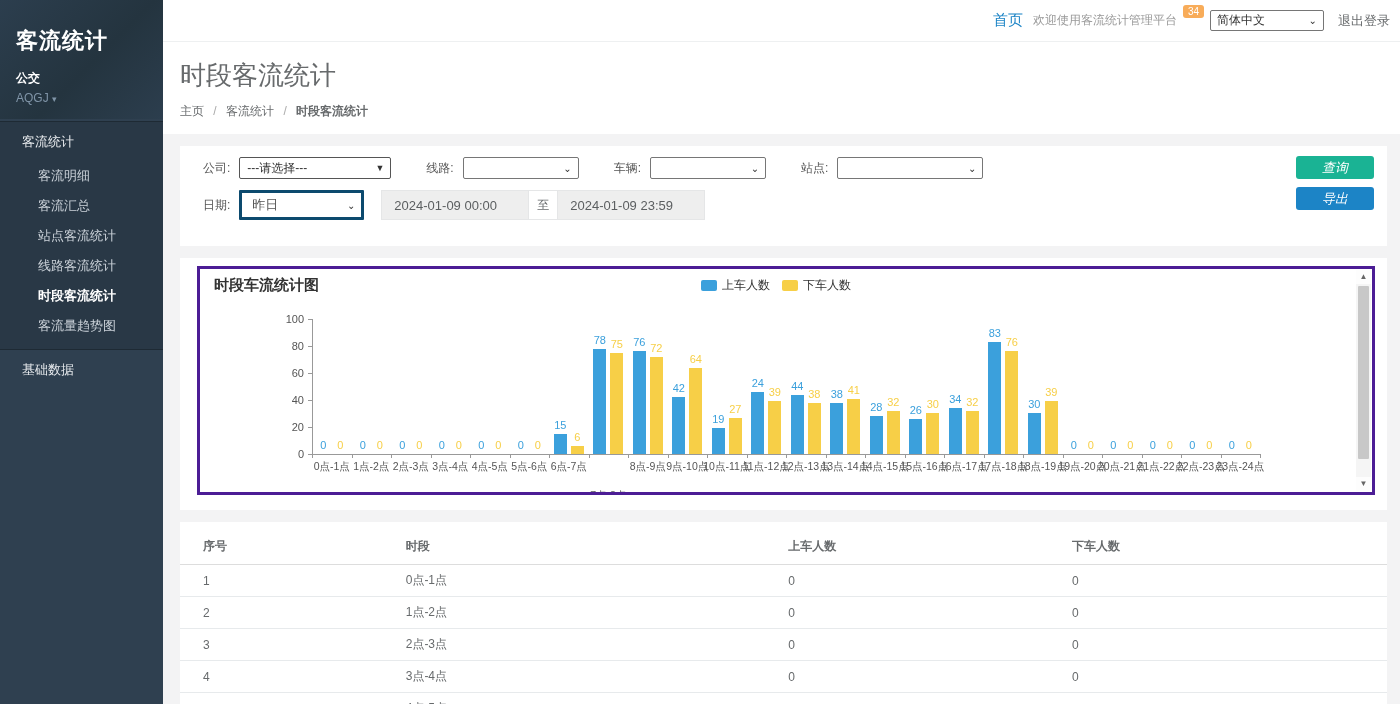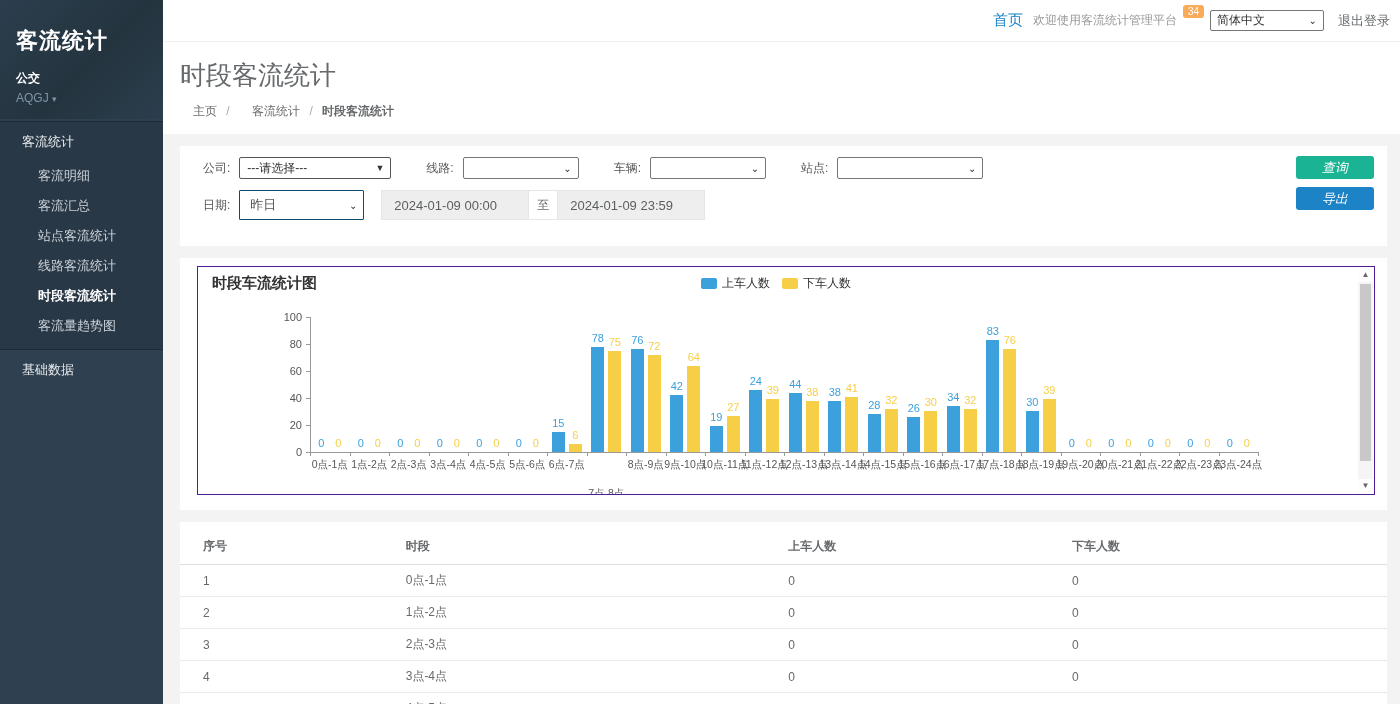--- a/index.html
+++ b/index.html
@@ -32,47 +32,47 @@
   .fselect .chev { position:absolute; right:6px; color:#333; font-size:10px; }
   .lang-select { width:114px; height:21px; padding:0 18px 0 6px; margin-left:6px; }
   .logout { color:#676a6c; font-size:13px; margin-left:14px; margin-right:4px; cursor:pointer; }
 
   
   .page-heading { background:#fff; padding:16px 0 14px 17px; }
   .page-title { color:#676a6c; font-size:26px; font-weight:300; }
   .breadcrumb { margin-top:10px; font-size:12px; color:#676a6c; }
   .breadcrumb .sep { color:#aaa; margin:0 6px; }
   .breadcrumb .current { font-weight:bold; }
-  .breadcrumb a { color:#676a6c; text-decoration:none; cursor:pointer;margin-left:13px; }
+  .breadcrumb a { color:#676a6c; text-decoration:none; cursor:pointer; }
 
   
   .content { padding:12px 13px 0 17px; }
   .panel { background:#fff; }
 
   
   .filter-panel { position:relative; padding:11px 110px 15px 23px; }
   .frow { display:flex; align-items:center; margin-bottom:11px; }
   .frow:last-child { margin-bottom:0; }
   .flabel { font-size:12px; color:#555; margin-right:9px; }
   .sel-company { width:152px; height:22px; padding:0 20px 0 7px; border-color:#555; }
   .sel-company .chev { font-size:9px; }
   .sel-plain { height:22px; padding:0 20px 0 7px; }
   .w115 { width:116px; } .w145 { width:146px; }
   .gap { width:35px; }
-  .sel-date { width:125px; height:30px; border:1px solid #0c4a6e; border-radius:1px; padding:0 20px 0 10px; font-size:13px; color:#555; }
+  .sel-date { width:125px; height:30px; border:3px solid #0c4a6e; border-radius:1px; padding:0 20px 0 10px; font-size:13px; color:#555; }
   .date-input { width:148px; height:30px; background:#eee; border:1px solid #e5e6e7; color:#5b5e60; font-size:13px; padding:0 12px; }
   .to-box { width:28px; height:30px; background:#fff; border:1px solid #e5e6e7; border-left:none; border-right:none; display:inline-flex; align-items:center; justify-content:center; font-size:12px; color:#676a6c; }
   .btn-col { position:absolute; right:13px; top:10px; display:flex; flex-direction:column; }
   .btn { width:78px; height:23px; border:none; border-radius:3px; color:#fff; font-size:13px; cursor:pointer; font-family:inherit;font-style:italic; }
   .btn-query { background:#1ab394; }
   .btn-export { background:#1c84c6; margin-top:8px; }
 
   
   .chart-panel { margin-top:12px; padding:8px 12px 15px 17px; }
-  .chartbox { position:relative; border:1px solid #4c1d95; height:229px; background:#fff; overflow:hidden; }
+  .chartbox { position:relative; border:3px solid #4c1d95; height:229px; background:#fff; overflow:hidden; }
   .chart-title { position:absolute; left:14px; top:7px; font-size:15px; font-weight:bold; color:#333; }
   .legend { position:absolute; left:0; right:20px; top:8px; display:flex; justify-content:center; align-items:center; font-size:12px; color:#333; }
   .legend .swatch { width:16px; height:11px; border-radius:2px; margin-right:5px; }
   .legend .litem { display:flex; align-items:center; margin:0 6px; cursor:pointer; }
   .axis { position:absolute; background:#999; }
   .ylabel { position:absolute; width:34px; text-align:right; font-size:11px; color:#555; }
   .catlabel { position:absolute; width:64px; text-align:center; font-size:10.5px; color:#555; white-space:nowrap; }
   .bar { position:absolute; }
   .vlabel { position:absolute; width:34px; text-align:center; font-size:11px; }
   

